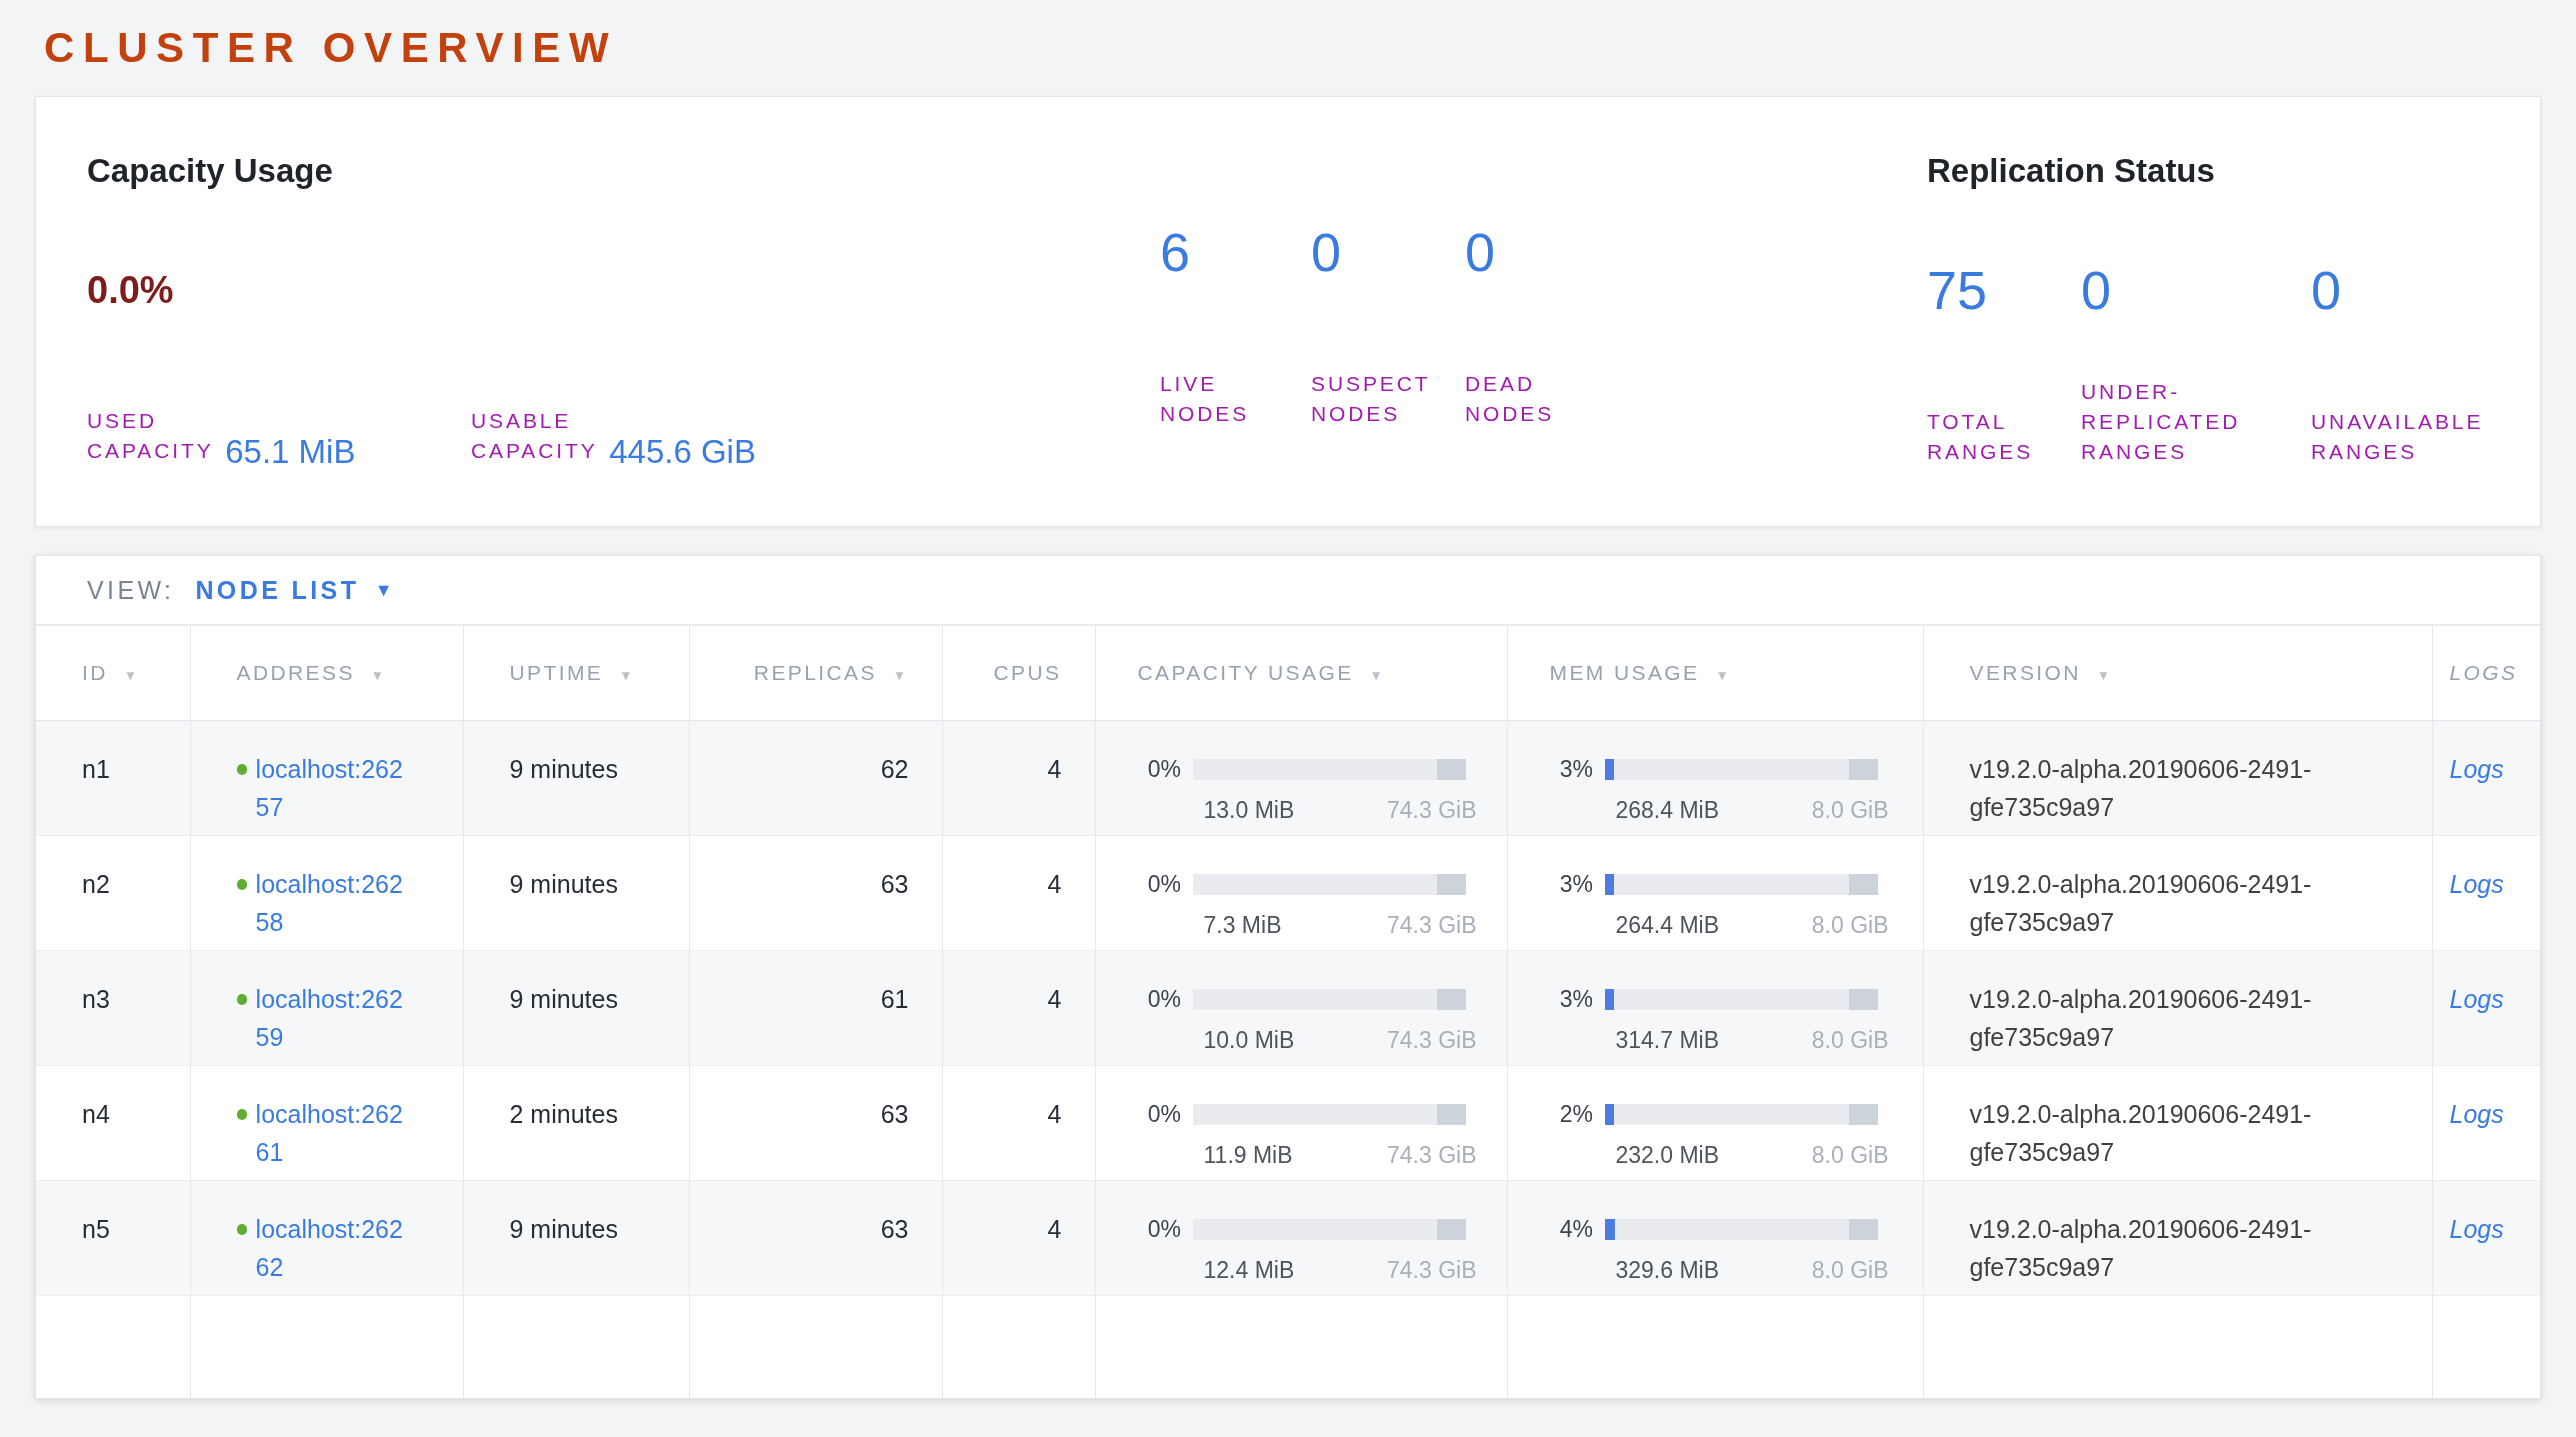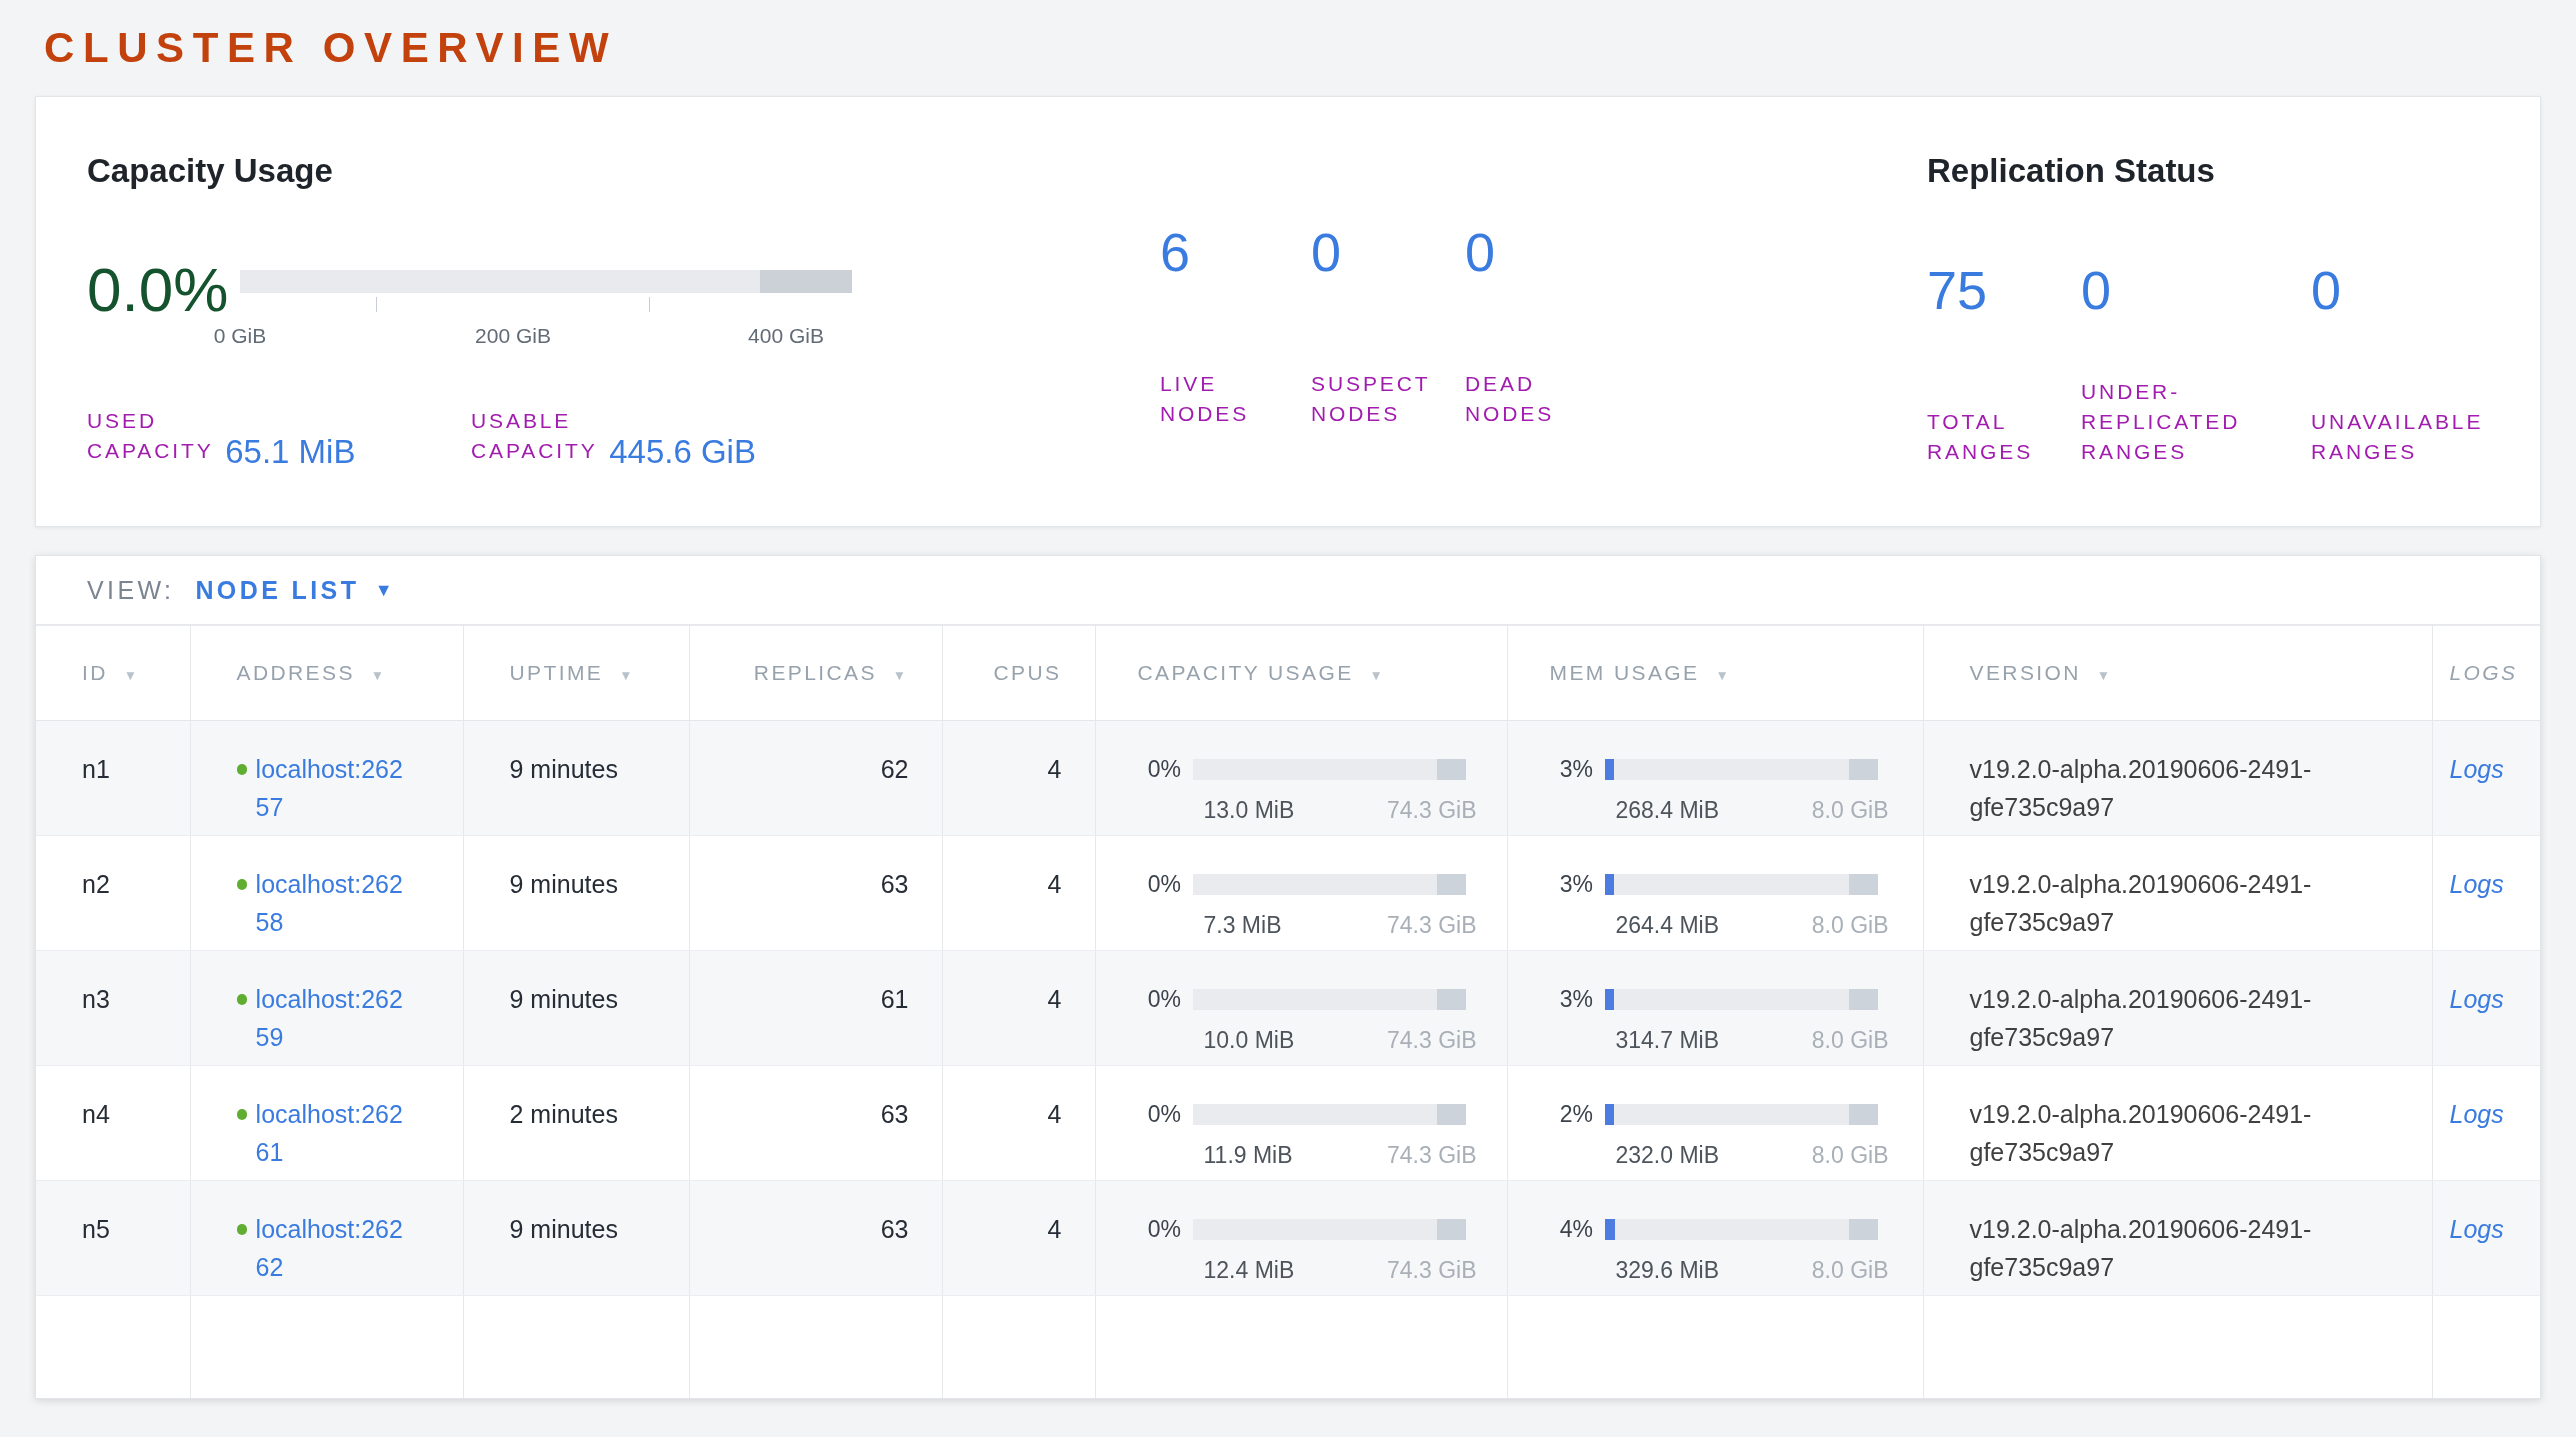--- a/index.html
+++ b/index.html
@@ -38,24 +38,24 @@
     font-size: 33px;
     line-height: 38px;
     font-weight: 700;
     color: #1f242b;
   }
 
   
   .cap-row { display: flex; margin-top: 71px; height: 61px; }
   .cap-pct {
     width: 153px;
-    font-size: 62px;
+    font-size: 38px;
     line-height: 58px;
-    font-weight: 400;
-    color: #14532d;
+    font-weight: 700;
+    color: #7f1d1d;
   }
   .cap-chart { margin-top: 8.6px; }
   .cap-bar {
     width: 612px; height: 23px;
     background: #e8eaee;
     position: relative;
   }
   .cap-bar-dark {
     position: absolute; right: 0; top: 0; bottom: 0;
     width: 92px; background: #ccd1d8;
@@ -187,32 +187,20 @@
 <body>
 
 <h1 class="page-title">CLUSTER OVERVIEW</h1>
 
 <section class="summary-card">
 
   <div class="sec cap">
     <h3>Capacity Usage</h3>
     <div class="cap-row">
       <div class="cap-pct">0.0%</div>
-      <div class="cap-chart">
-        <div class="cap-bar">
-          <div class="cap-bar-dark"></div>
-        </div>
-        <div class="cap-axis">
-          <span class="tickmark t1"></span>
-          <span class="tickmark t2"></span>
-          <span class="ticklabel l0">0 GiB</span>
-          <span class="ticklabel l1">200 GiB</span>
-          <span class="ticklabel l2">400 GiB</span>
-        </div>
-      </div>
     </div>
     <div class="cap-stats">
       <div class="kv s1">
         <div class="kv-label">
           <div>USED</div>
           <div>CAPACITY</div>
         </div>
         <div class="kv-value">65.1 MiB</div>
       </div>
       <div class="kv s2">

